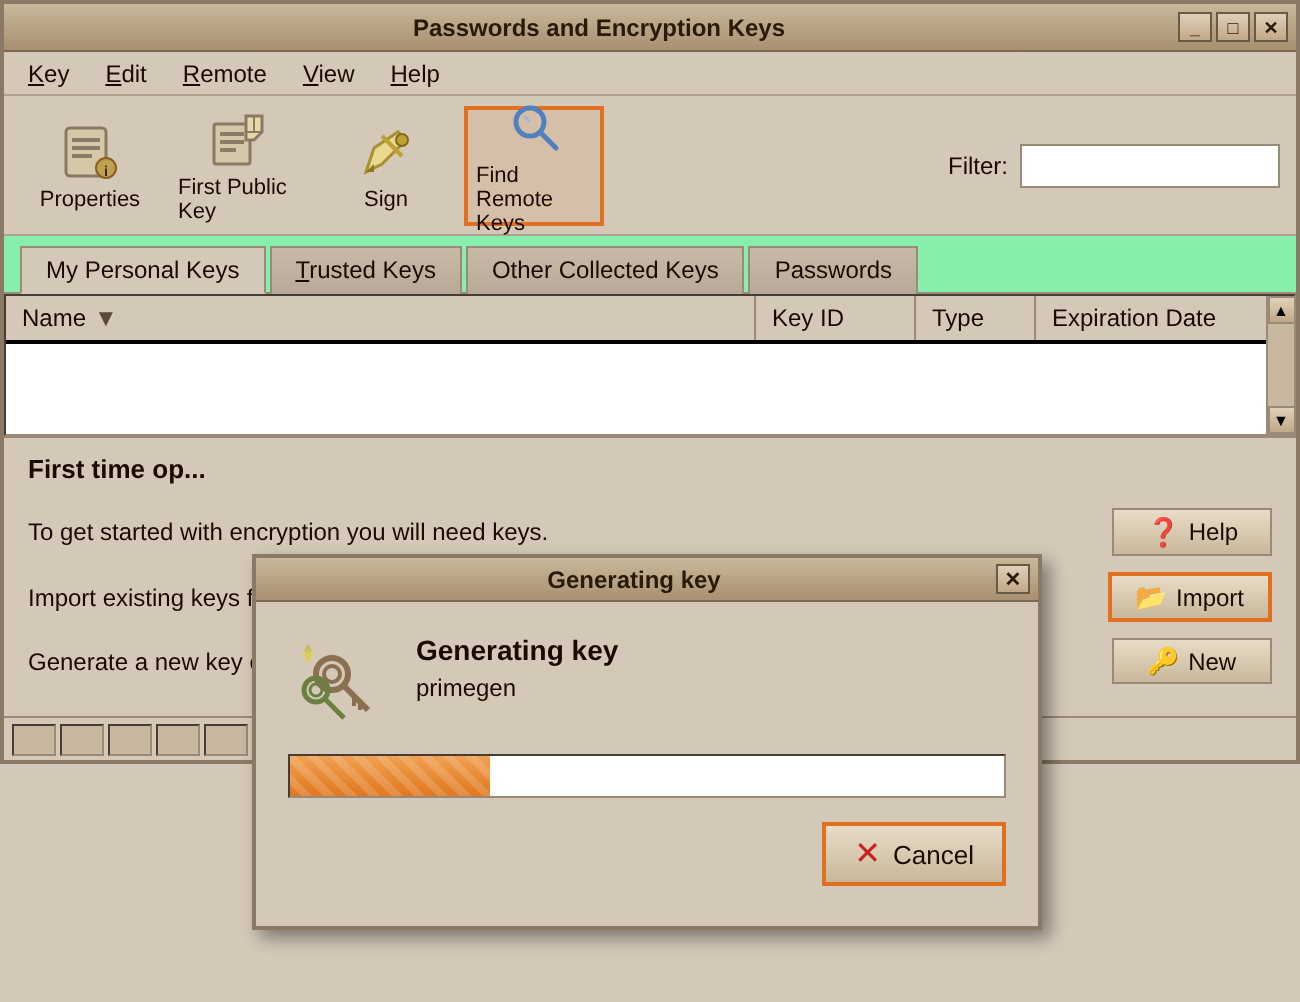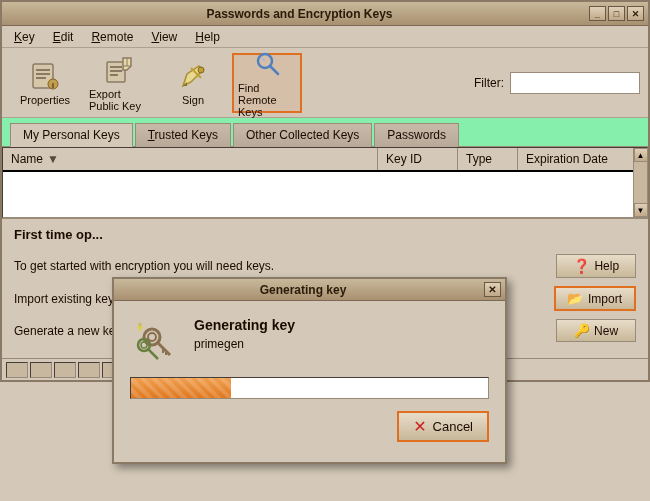--- a/index.html
+++ b/index.html
@@ -324,21 +324,21 @@
     
     .modal-overlay {
       position: absolute;
       top: 0; left: 0; right: 0; bottom: 0;
       z-index: 100;
     }
 
     .modal {
       position: absolute;
       top: 130px;
-      left: 110px;
+      left: 124px;
       width: 395px;
       background: #d4c9b8;
       border: 2px solid #8a7a65;
       box-shadow: 4px 4px 8px rgba(0,0,0,0.4);
     }
 
     .modal-title-bar {
       background: linear-gradient(to bottom, #c8b99a, #a89070);
       height: 22px;
       display: flex;
@@ -508,21 +508,21 @@
         <svg viewBox="0 0 32 32" width="32" height="32">
           <rect x="4" y="8" width="18" height="20" rx="1" fill="#d4c8a8" stroke="#8a7a65" stroke-width="1.5"></rect>
           <rect x="7" y="12" width="12" height="2" fill="#8a7a65"></rect>
           <rect x="7" y="16" width="12" height="2" fill="#8a7a65"></rect>
           <rect x="7" y="20" width="8" height="2" fill="#8a7a65"></rect>
           <polygon points="20,4 28,4 28,12 24,16 20,16" fill="#e8d8a8" stroke="#8a7a65" stroke-width="1.5"></polygon>
           <line x1="24" y1="4" x2="24" y2="12" stroke="#8a7a65" stroke-width="1"></line>
           <line x1="20" y1="12" x2="28" y2="12" stroke="#8a7a65" stroke-width="1"></line>
         </svg>
       </div>
-      <span>Export Public Key</span>
+      <span>First Public Key</span>
     </div>
 
     <div class="toolbar-btn">
       <div class="toolbar-icon">
         <svg viewBox="0 0 32 32" width="32" height="32">
           <path d="M6 26 L10 14 L22 6 L26 10 L14 22 Z" fill="#e8d890" stroke="#a89030" stroke-width="1.5"></path>
           <path d="M6 26 L10 22 L10 26 Z" fill="#8a7820"></path>
           <path d="M14 8 L24 18" stroke="#c0a030" stroke-width="2"></path>
           <circle cx="24" cy="10" r="3" fill="#c0a030" stroke="#806820" stroke-width="1"></circle>
         </svg>

